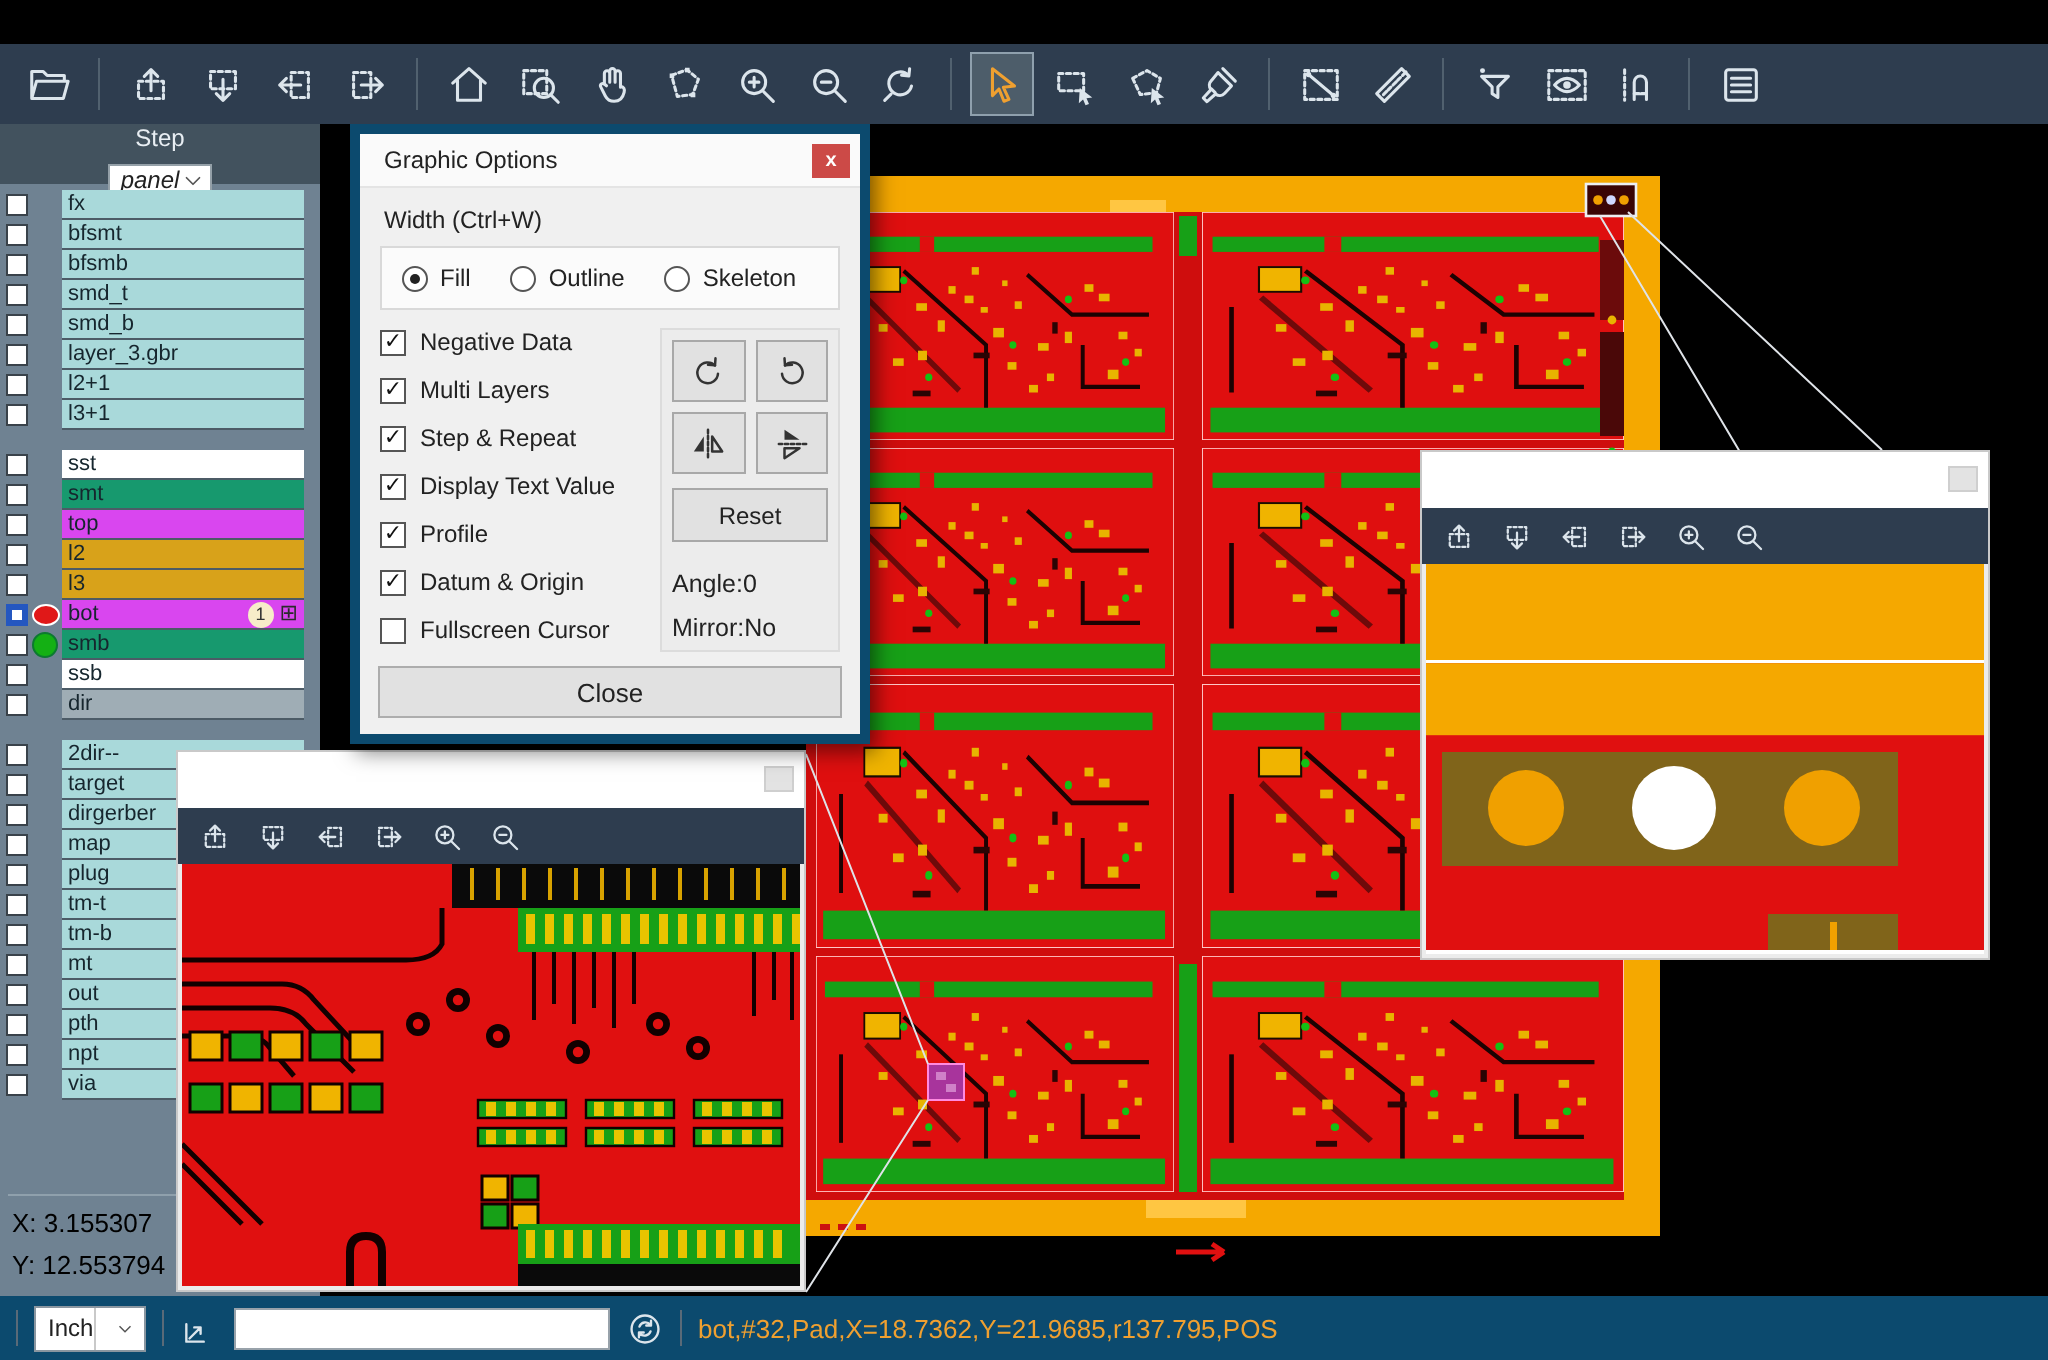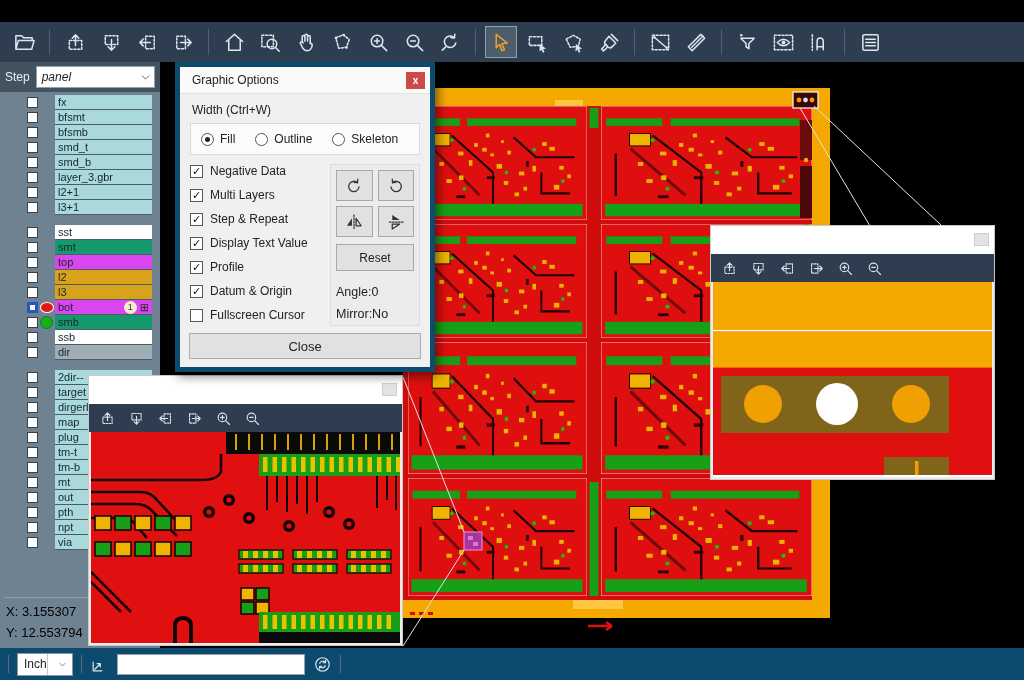--- a/index.html
+++ b/index.html
@@ -20,27 +20,27 @@
           color:#dce5ec; margin:0 2px; border:1px solid transparent; }
   .tbtn.active { background:#4d5d6a; border:1px solid #8fa0ad; }
   .tbtn.active .icon { color:#f0a030; }
   .tsep { width:1px; height:26px; background:#51616f; margin:0 7px; flex:none; }
   .icon { display:inline-flex; }
   .icon svg { width:23px; height:23px; stroke:currentColor; fill:none; stroke-width:1.6;
               stroke-linecap:round; stroke-linejoin:round; }
 
   
   .sidebar { position:absolute; top:62px; left:0; width:160px; height:586px; background:#6f8292; z-index:3; }
-  .step-row { height:30px; background:#42525e; display:flex; align-items:center; padding:0 5px; gap:6px; }
+  .step-row { height:30px; background:#42525e; display:flex; align-items:center; padding:0 5px; gap:6px;flex-direction:column; }
   .step-label { color:#e8eef3; font-size:12px; }
   .step-select { flex:1; height:22px; background:#fff; border:1px solid #94a0a8; display:flex;
                  align-items:center; justify-content:space-between; padding:0 2px 0 5px; font-size:12px; color:#222;font-style:italic; }
   .step-select .icon svg { width:13px; height:13px; stroke:#555; }
   .layers { padding-top:3px; }
-  .layer-group { margin-bottom:10px;padding-left:24px; }
+  .layer-group { margin-bottom:10px; }
   .layer-row { height:15px; display:flex; align-items:center; }
   .cb { width:11px; height:11px; background:#fff; border:1px solid #39424a; margin-left:3px; flex:none; }
   .cb.checked { border:3px solid #2457c0; }
   .ind { width:17px; height:13px; flex:none; display:flex; align-items:center; justify-content:center; }
   .ind.red::before   { content:""; width:12px; height:9px;  border-radius:50%; background:#e01818; border:1px solid #fff; }
   .ind.green::before { content:""; width:11px; height:11px; border-radius:50%; background:#14b014; border:1px solid #0c7a30; }
   .layer-label { flex:1; height:15px; margin-right:8px; font-size:11px; padding-left:3px; color:#16262e;
                  border-bottom:1px solid #4c5b66; display:flex; align-items:center; }
   .bg-cyan{background:#a9d9da}.bg-white{background:#fff}.bg-green{background:#17996e}
   .bg-orange{background:#d946ef}.bg-gold{background:#d8a21a}.bg-gray{background:#9fadb5}
@@ -982,15 +982,16 @@
         </svg>
       </span>
     <input class="sb-input" value="" style="">
     <span class="sb-icon">
         <svg viewBox="0 0 24 24">
           <circle cx="12" cy="12" r="8.5"></circle>
           <path d="M8.5 10.5a4 4 0 0 1 6.8-1.3 M15.5 13.5a4 4 0 0 1-6.8 1.3 M15.8 6.8v3h-3 M8.2 17.2v-3h3"></path>
         </svg>
       </span>
     <div class="sb-sep"></div>
+    <span class="sb-msg">bot,#32,Pad,X=18.7362,Y=21.9685,r137.795,POS</span>
   </div>
 
 </div>
 
 </body></html>

